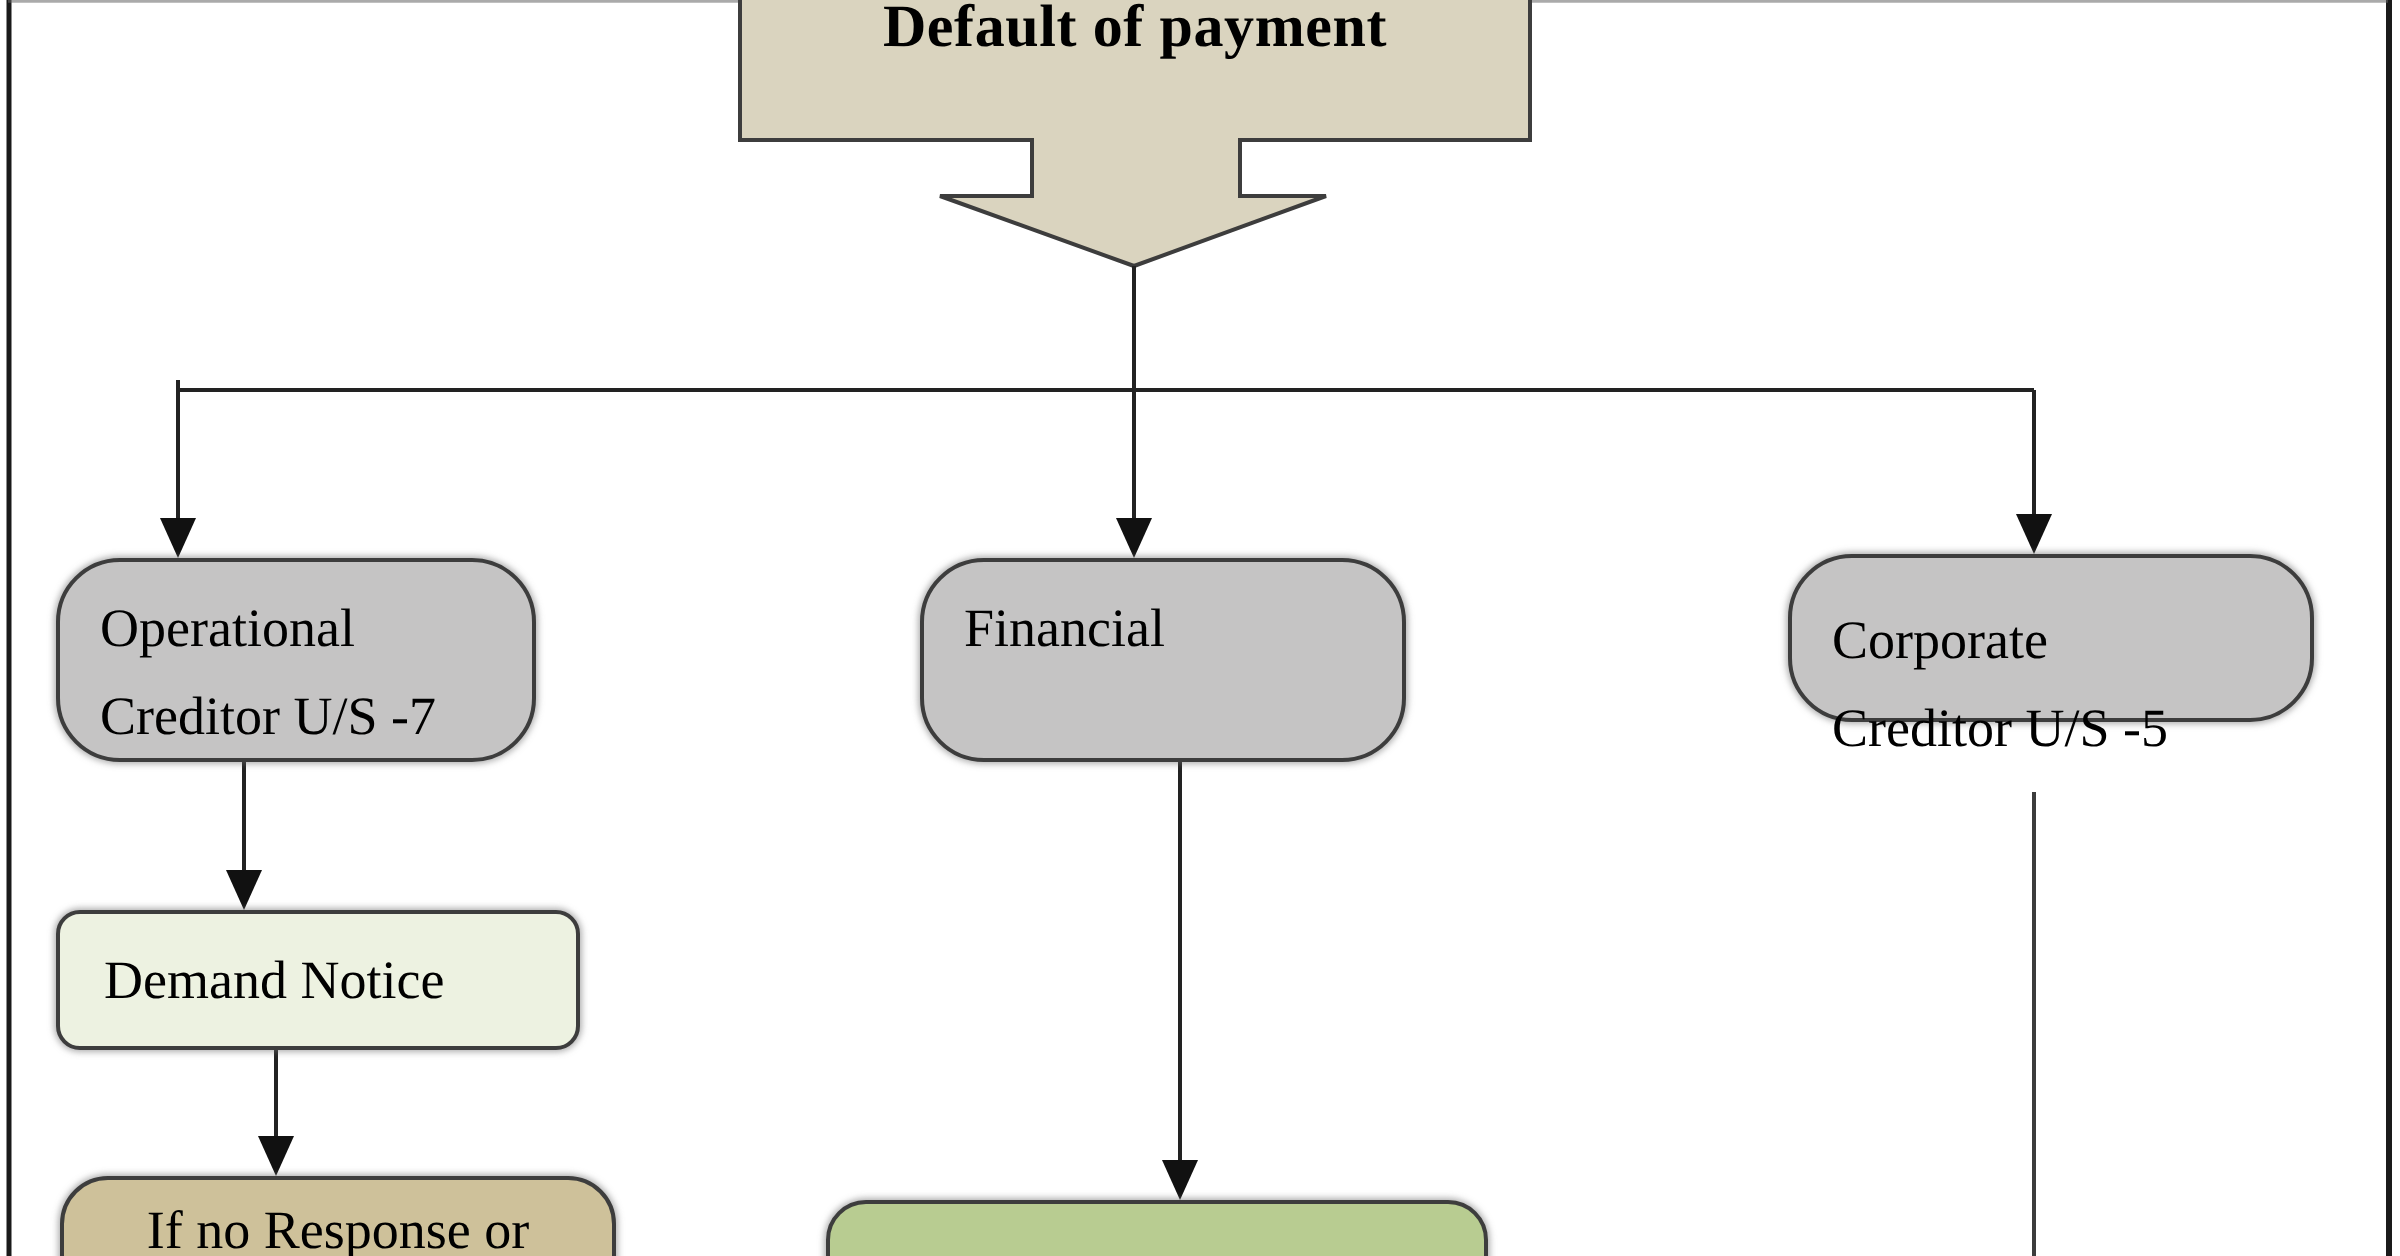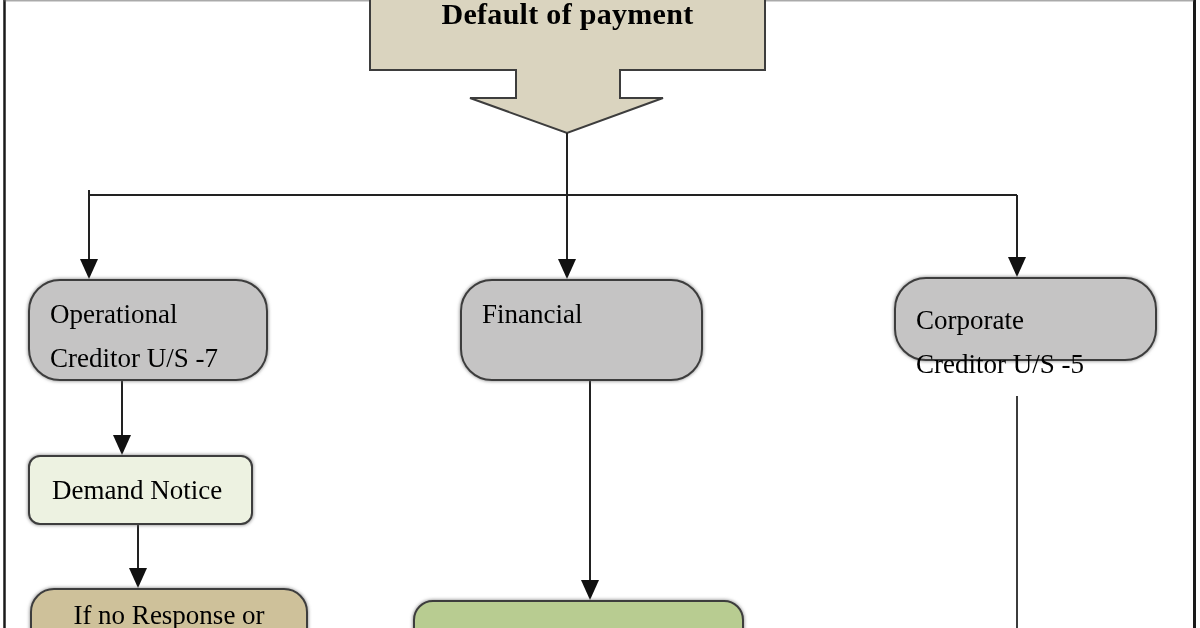--- a/index.html
+++ b/index.html
@@ -28,21 +28,21 @@
   .creditor{
     background:#c5c4c4;
     border-radius:32px;
     padding:11px 8px 0 20px;
     line-height:44px;
   }
   .box-operational{left:28px;top:279px;width:240px;height:102px;}
   .box-financial{left:460px;top:279px;width:243px;height:102px;}
   .box-corporate{left:894px;top:277px;width:263px;height:84px;padding-top:19px;}
   .box-demand{
-    left:28px;top:455px;width:225px;height:70px;
+    left:28px;top:455px;width:262px;height:70px;
     background:#edf2e1;border-radius:12px;
     display:flex;align-items:center;padding-left:22px;
   }
   .box-noresponse{
     left:30px;top:588px;width:278px;height:92px;
     background:#cec19a;border-radius:24px;
     text-align:center;padding-top:10px;
   }
   .box-outcome{
     left:413px;top:600px;width:331px;height:72px;

